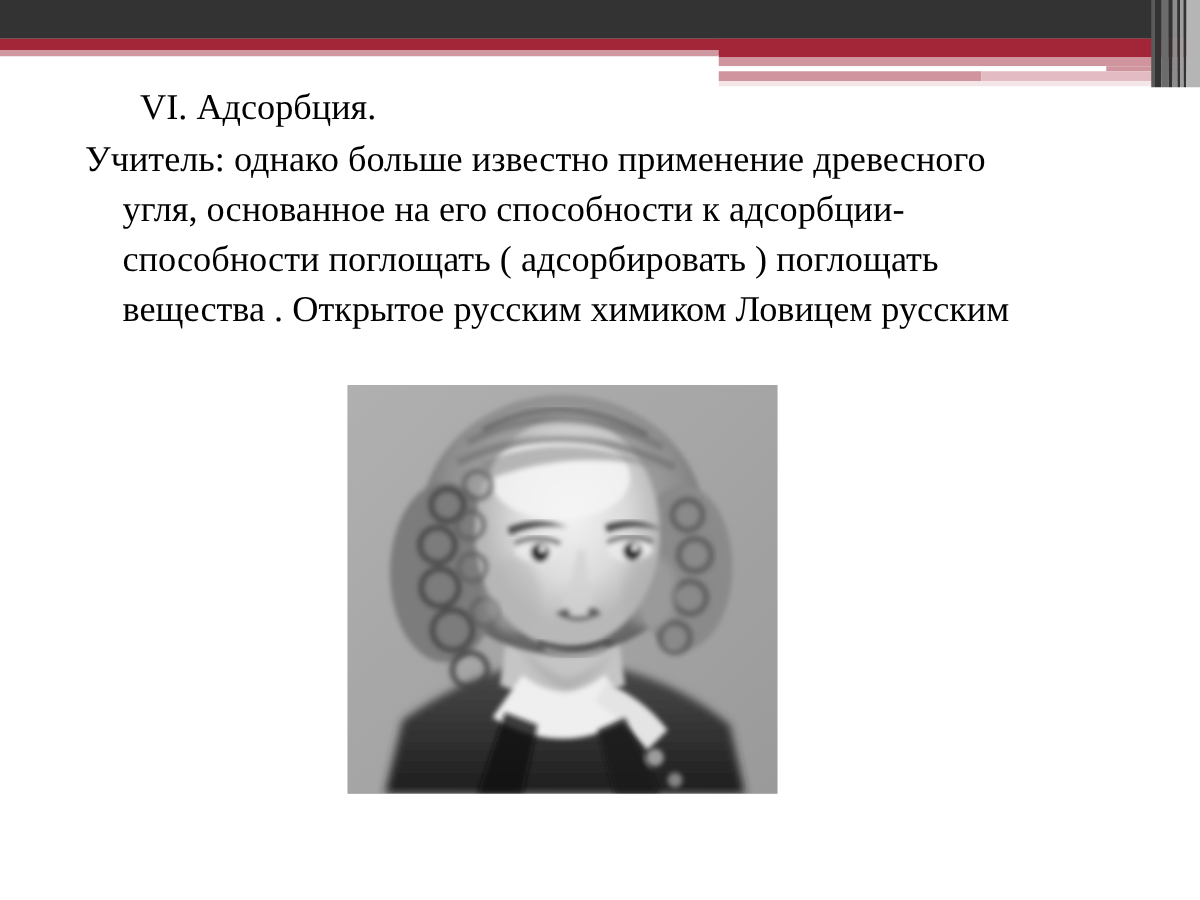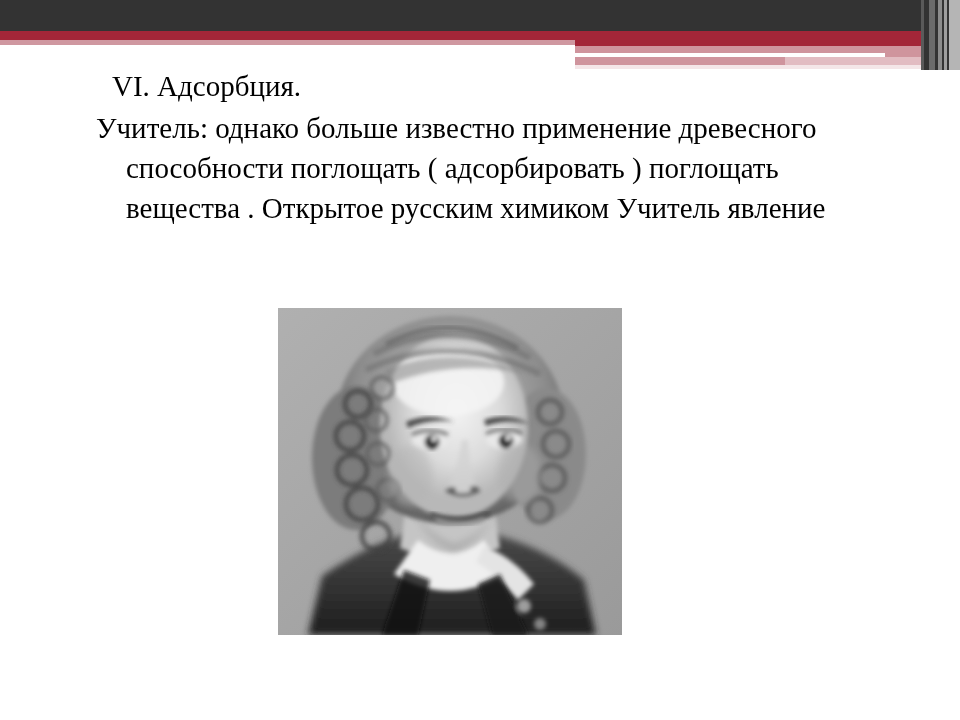--- a/index.html
+++ b/index.html
@@ -143,21 +143,20 @@
     margin-left: 44px;
   }
   .body-text {
     position: absolute;
     left: 68px;
     top: 38px;
     width: 830px;
     font-size: 29px;
     line-height: 40px;
     color: #000000;
-    margin-left: 28px;
   }
   .body-line {
     white-space: nowrap;
   }
   .body-line.indent {
     padding-left: 30px;
   }
 
   
   .portrait {
@@ -201,22 +200,23 @@
         <div class="vstripe" style="left: 949px; width: 11px; background: rgb(181, 181, 181);"></div>
       </div>
   </div>
 
   <div class="content">
 
     <div class="slide-title">VI. Адсорбция.</div>
 
     <div class="body-text" id="body-host">
         <div class="body-line">Учитель: однако больше известно применение древесного</div>
+        <div class="body-line indent">угля, основанное на его способности к адсорбции-</div>
         <div class="body-line indent">способности поглощать ( адсорбировать ) поглощать</div>
-        <div class="body-line indent">вещества . Открытое русским химиком Учитель явление</div>
+        <div class="body-line indent">вещества . Открытое русским химиком Ловицем русским</div>
       </div>
 
   </div>
 
   <div class="portrait">
     <svg width="344" height="327" viewBox="0 0 344 327" xmlns="http://www.w3.org/2000/svg">
       <defs>
         <radialGradient id="faceG" cx="52%" cy="42%" r="48%">
           <stop offset="0%" stop-color="#f2f2f2"></stop>
           <stop offset="60%" stop-color="#dcdcdc"></stop>

